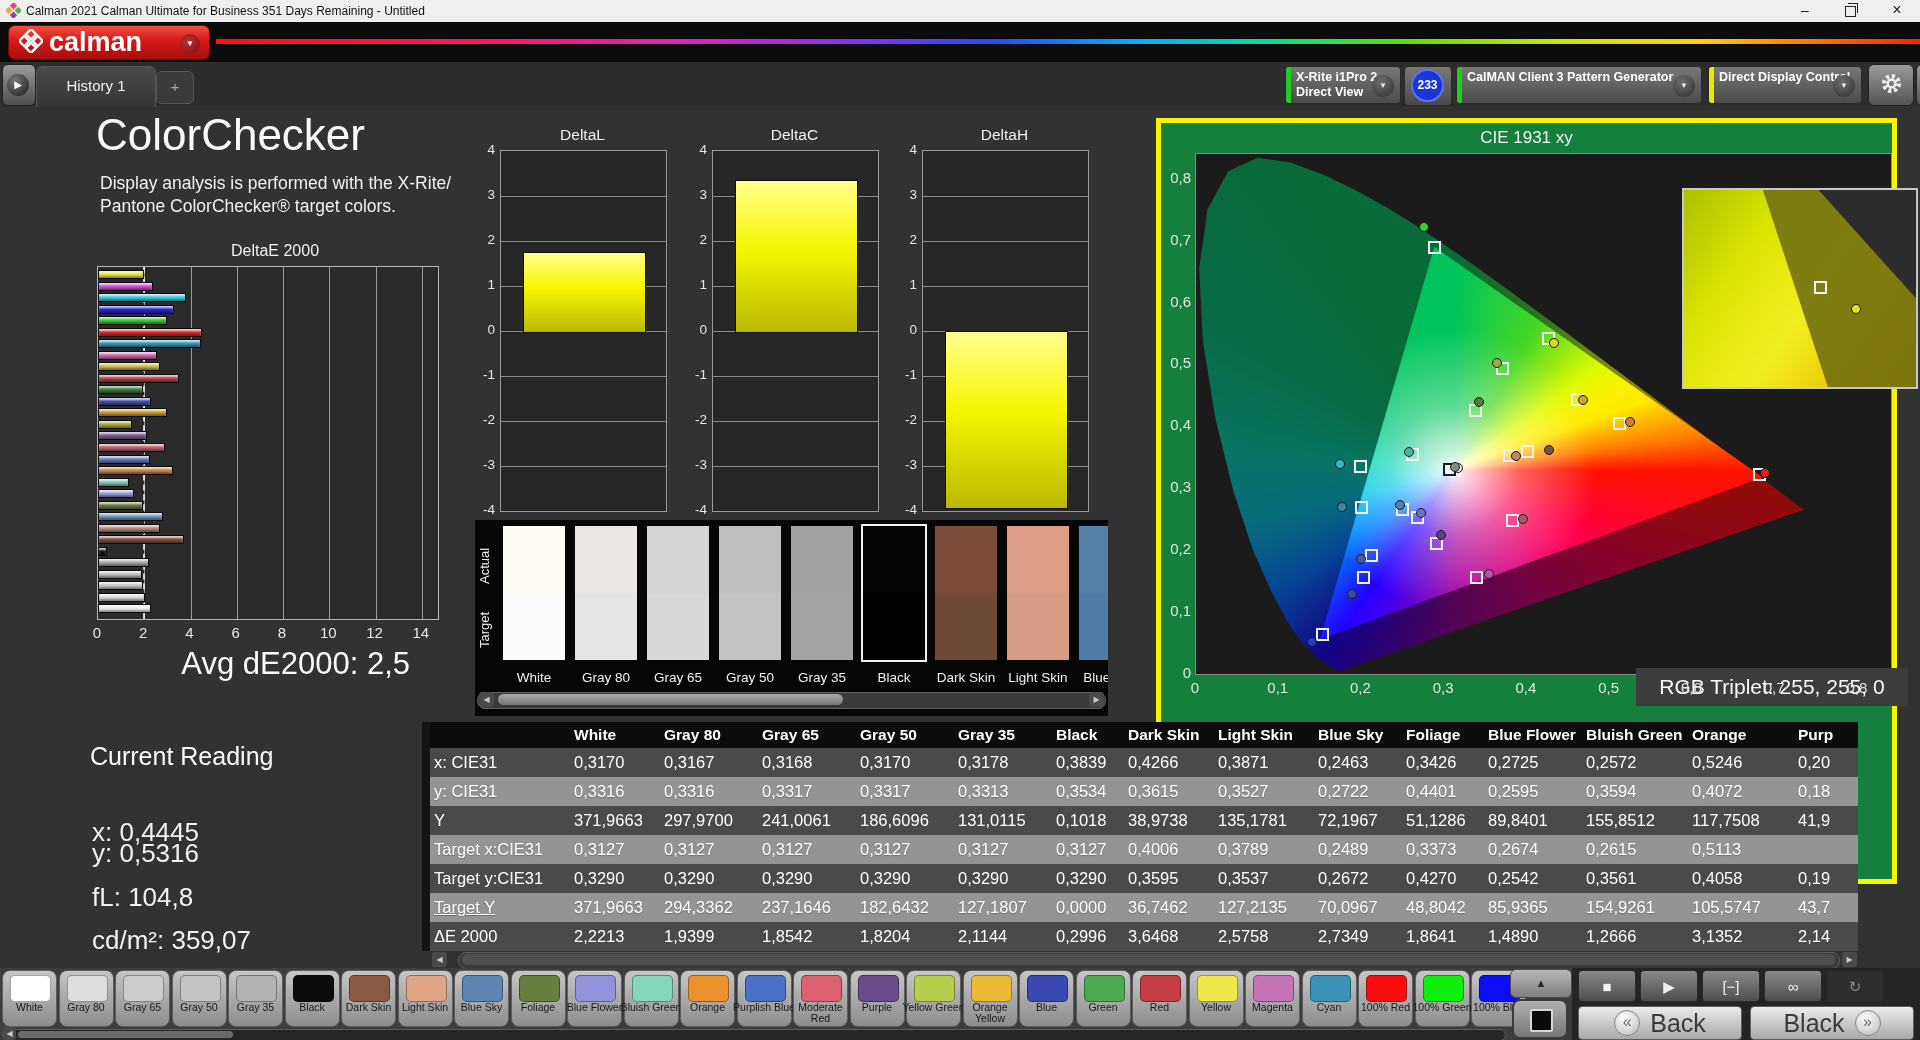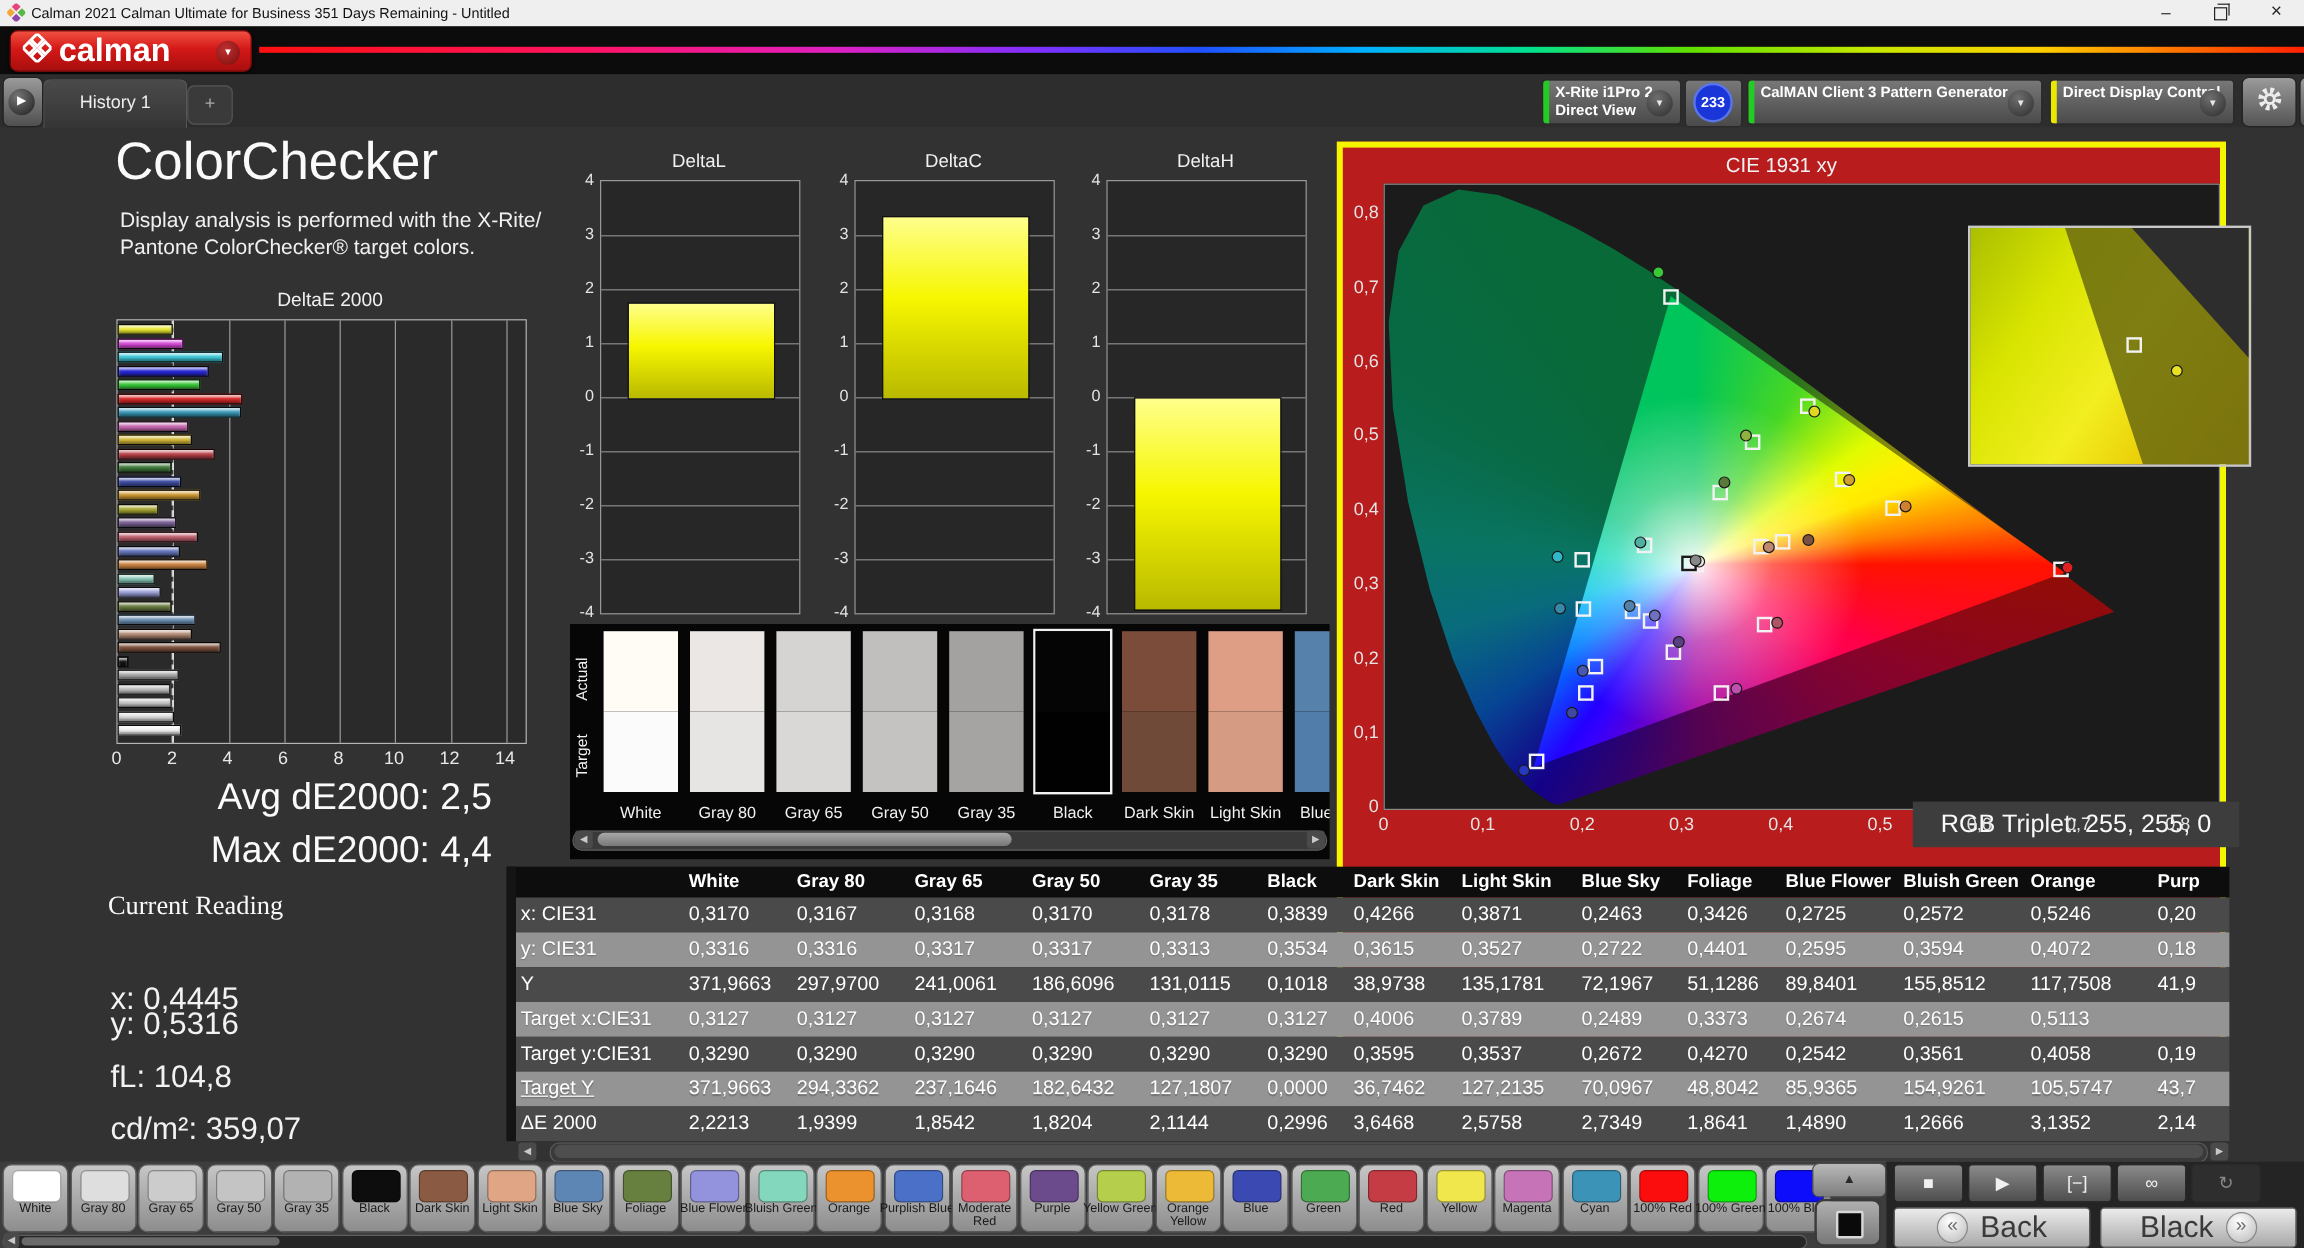--- a/index.html
+++ b/index.html
@@ -57,21 +57,21 @@
   .de-title{left:95px;top:242px;width:360px;text-align:center;font-size:16px;color:#f0f0f0;}
   .de-plot{left:97px;top:266px;width:340px;height:352px;background:#2a2a2a;border:1px solid #b5b5b5;}
   .vgrid{position:absolute;top:0;width:1px;height:100%;background:#9a9a9a;}
   .tline{position:absolute;top:0;width:0;height:100%;border-left:2px dashed #e8e8e8;opacity:.85;}
   .debar{position:absolute;left:0;height:7px;border:1px solid #0a0a0a;
     box-shadow:inset 0 2px 2px rgba(255,255,255,.55),inset 0 -2px 2px rgba(0,0,0,.4);}
   .de-xlabels{left:97px;top:624px;width:360px;height:18px;color:#e8e8e8;font-size:15px;}
   .xlab{position:absolute;top:0;width:30px;text-align:center;}
   .bigstat{left:110px;top:646px;width:300px;text-align:right;font-size:31px;color:#fafafa;}
   .bigstat2{left:110px;top:690px;width:300px;text-align:right;font-size:31px;color:#fafafa;}
-  .cr-title{left:90px;top:742px;font-size:22px;color:#fafafa;font-family:Liberation Serif, serif;}
+  .cr-title{left:90px;top:742px;font-size:25px;color:#fafafa;}
   .cr-line{left:92px;font-size:26px;color:#f2f2f2;}
 
   
   .dtitle{position:absolute;top:126px;width:167px;text-align:center;font-size:15.5px;color:#f0f0f0;}
   .dplot{position:absolute;top:150px;width:165px;height:360px;background:#272727;border:1px solid #999;}
   .hgrid{position:absolute;left:0;width:100%;height:1px;background:#8a8a8a;}
   .dylab{position:absolute;width:26px;text-align:right;font-size:13.5px;color:#e4e4e4;}
   .dbar{position:absolute;left:22px;width:121px;border:1px solid #111;
     background:linear-gradient(180deg,#ffff8c 0%,#f6f600 45%,#b9b900 100%);}
 
@@ -81,21 +81,21 @@
     writing-mode:vertical-rl;transform:rotate(180deg);text-align:center;}
   .sw-col{position:absolute;top:6px;width:62px;height:134px;}
   .sw-half{position:absolute;left:0;width:100%;height:50%;}
   .sw-label{position:absolute;top:144px;width:76px;margin-left:-7px;text-align:center;color:#f2f2f2;font-size:13.5px;white-space:nowrap;}
   .scrollbar{position:absolute;background:#3a3a3a;border:1px solid #5e5e5e;border-radius:8px;}
   .sb-thumb{position:absolute;top:1px;height:11px;border-radius:6px;background:linear-gradient(180deg,#a8a8a8,#787878);}
   .sb-arrow{position:absolute;width:15px;height:15px;border-radius:3px;background:#4a4a4a;color:#c8c8c8;
     font-size:8px;text-align:center;line-height:15px;}
 
   
-  .ciebox{left:1114px;top:118px;width:741px;height:766px;background:#b91c1c;border:5px solid #f5f500;box-sizing:border-box;}
+  .ciebox{left:1156px;top:118px;width:741px;height:766px;background:#15803d;border:5px solid #f5f500;box-sizing:border-box;}
   .cie-title{position:absolute;left:0;top:5px;width:100%;text-align:center;font-size:17px;color:#f2f2f2;}
   .cie-plot{position:absolute;left:34px;top:30px;width:695px;height:520px;background:#1b1b1b;border:1px solid #8a8a8a;}
   .cie-layer{position:absolute;left:0;top:0;width:100%;height:100%;}
   .cie-ylab{position:absolute;left:2px;width:28px;text-align:right;font-size:15px;color:#e4e4e4;}
   .cie-xlab{position:absolute;top:556px;width:40px;text-align:center;font-size:15px;color:#e4e4e4;}
   .tsq{position:absolute;width:13px;height:13px;border:2px solid #f2f2f2;box-sizing:border-box;}
   .mdot{position:absolute;width:10px;height:10px;border-radius:50%;border:1px solid #1a1a1a;box-sizing:border-box;}
   .inset{position:absolute;left:486px;top:34px;width:232px;height:197px;border:2px solid #c8c8c8;
     background:linear-gradient(125deg,#aabf00 0%,#d8e400 28%,#f2ee20 55%,#e8c400 82%,#e0a800 100%);overflow:hidden;}
   .inset-band{position:absolute;left:0;top:0;width:100%;height:100%;background:#6a6a10;opacity:.85;
@@ -263,21 +263,20 @@
       <div class="xlab" style="left: 31.2585px;">2</div>
       <div class="xlab" style="left: 77.517px;">4</div>
       <div class="xlab" style="left: 123.776px;">6</div>
       <div class="xlab" style="left: 170.034px;">8</div>
       <div class="xlab" style="left: 216.293px;">10</div>
       <div class="xlab" style="left: 262.551px;">12</div>
       <div class="xlab" style="left: 308.81px;">14</div>
     </div>
 
   <div class="abs bigstat">Avg dE2000: 2,5</div>
-  <div class="abs bigstat2">Max dE2000: 4,4</div>
   <div class="abs cr-title">Current Reading</div>
   <div class="abs cr-line" style="top:817px;">x: 0,4445</div>
   <div class="abs cr-line" style="top:838px;">y: 0,5316</div>
   <div class="abs cr-line" style="top:882px;">fL: 104,8</div>
   <div class="abs cr-line" style="top:925px;">cd/m²: 359,07</div>
 
   <div id="delta-charts">
       <div class="dtitle" style="left: 499px;">DeltaL</div>
       <div class="dplot" style="left: 500px;">
         <div class="hgrid" style="top: 45px;"></div>

